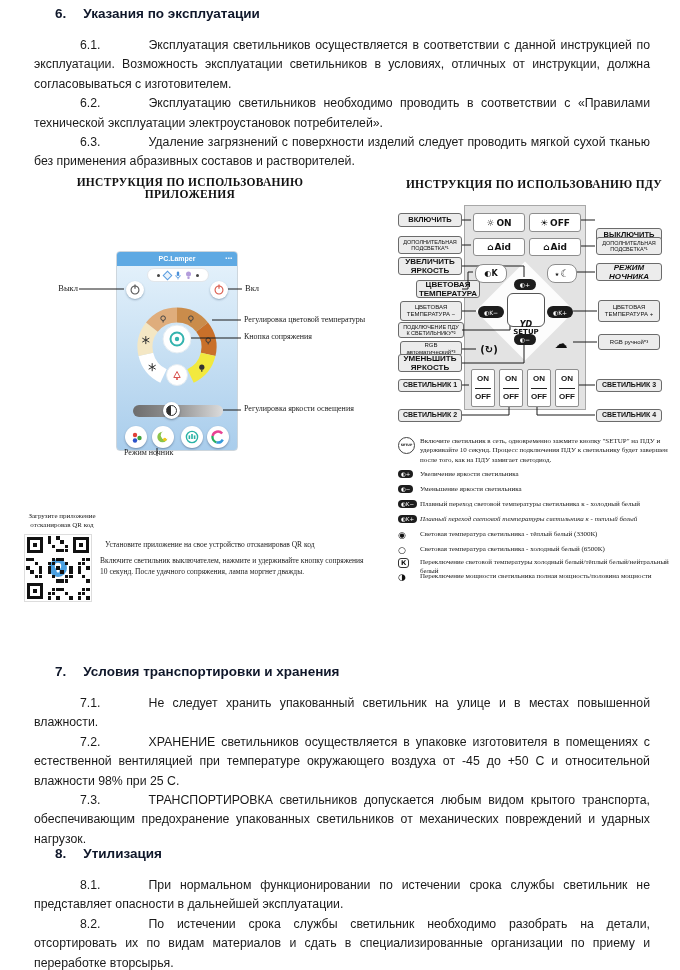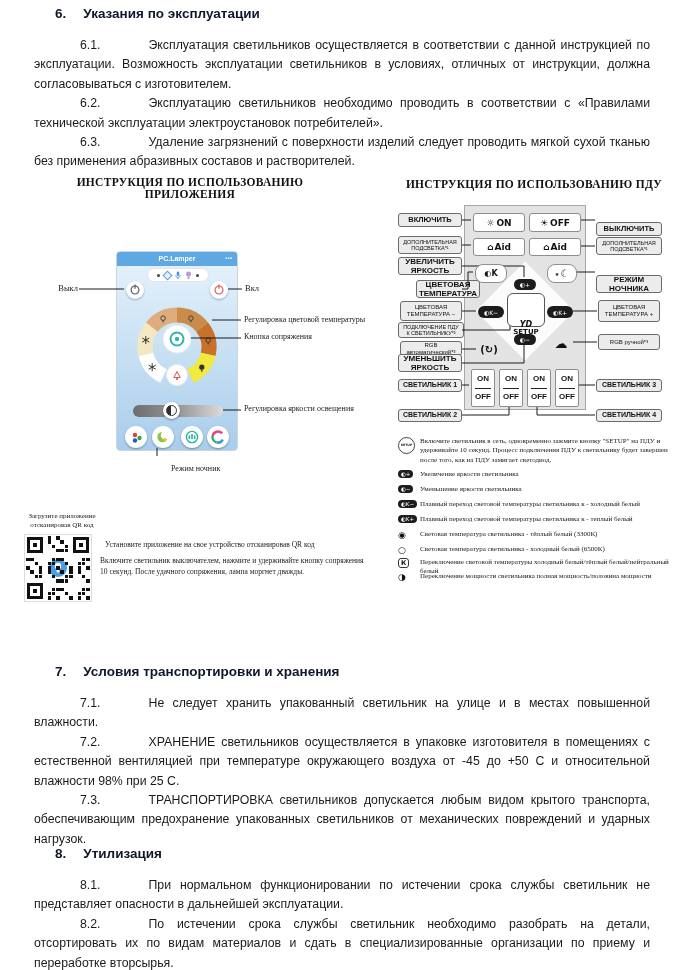--- a/index.html
+++ b/index.html
@@ -204,21 +204,21 @@
           <path d="M -1.5 5.3 A 5.5 5.5 0 0 0 4.8 2.6" stroke="#3498db" stroke-width="2.4" fill="none"></path>
         </svg>
     </div>
   </div>
 
   <div class="ann" style="left:44px;top:283px;width:34px;text-align:right;">Выкл</div>
   <div class="ann" style="left:245px;top:283px;">Вкл</div>
   <div class="ann ann-s" style="left:244px;top:315px;">Регулировка цветовой температуры</div>
   <div class="ann ann-s" style="left:244px;top:332px;">Кнопка сопряжения</div>
   <div class="ann ann-s" style="left:244px;top:404px;">Регулировка яркости освещения</div>
-  <div class="ann ann-s" style="left:124px;top:464px;margin-left:47px;">Режим ночник</div>
+  <div class="ann ann-s" style="left:124px;top:448px;">Режим ночник</div>
 
   <div class="qrcap">Загрузите приложение отсканировав QR код</div>
   <div class="qr" id="qr">
     <div class="finder" style="left:2px;top:2px;"></div>
     <div class="finder" style="right:2px;top:2px;"></div>
     <div class="finder" style="left:2px;bottom:2px;"></div>
     <div class="qrcenter">
       <svg width="10" height="12" viewBox="0 0 10 12">
           <circle cx="5" cy="4" r="3.2" fill="#fff"></circle>
           <rect x="3.6" y="7.4" width="2.8" height="3" rx="0.8" fill="#fff"></rect>
@@ -361,23 +361,23 @@
   <div class="slab f55" style="left:398px;top:236px;width:64px;height:18px;">ДОПОЛНИТЕЛЬНАЯ ПОДСВЕТКА*¹</div>
   <div class="slab b8" style="left:398px;top:257px;width:64px;height:18px;">УВЕЛИЧИТЬ ЯРКОСТЬ</div>
   <div class="slab b8" style="left:416px;top:280px;width:64px;height:18px;">ЦВЕТОВАЯ ТЕМПЕРАТУРА</div>
   <div class="slab f6" style="left:400px;top:301px;width:62px;height:20px;">ЦВЕТОВАЯ ТЕМПЕРАТУРА −</div>
   <div class="slab f55" style="left:398px;top:322px;width:66px;height:16px;">ПОДКЛЮЧЕНИЕ ПДУ К СВЕТИЛЬНИКУ*²</div>
   <div class="slab f6" style="left:400px;top:341px;width:62px;height:15px;">RGB автоматический*³</div>
   <div class="slab b8" style="left:398px;top:354px;width:64px;height:18px;">УМЕНЬШИТЬ ЯРКОСТЬ</div>
   <div class="slab f7" style="left:398px;top:379px;width:64px;height:13px;">СВЕТИЛЬНИК 1</div>
   <div class="slab f7" style="left:398px;top:409px;width:64px;height:13px;">СВЕТИЛЬНИК 2</div>
 
-  <div class="slab b75" style="left:596px;top:222px;width:66px;height:14px;">ВЫКЛЮЧИТЬ</div>
+  <div class="slab b75" style="left:596px;top:228px;width:66px;height:14px;">ВЫКЛЮЧИТЬ</div>
   <div class="slab f55" style="left:596px;top:237px;width:66px;height:18px;">ДОПОЛНИТЕЛЬНАЯ ПОДСВЕТКА*¹</div>
-  <div class="slab b8" style="left:596px;top:275px;width:66px;height:18px;">РЕЖИМ НОЧНИКА</div>
+  <div class="slab b8" style="left:596px;top:263px;width:66px;height:18px;font-style:italic;">РЕЖИМ НОЧНИКА</div>
   <div class="slab f6" style="left:598px;top:300px;width:62px;height:22px;">ЦВЕТОВАЯ ТЕМПЕРАТУРА +</div>
   <div class="slab f6" style="left:598px;top:334px;width:62px;height:16px;">RGB ручной*³</div>
   <div class="slab f7" style="left:596px;top:379px;width:66px;height:13px;">СВЕТИЛЬНИК 3</div>
   <div class="slab f7" style="left:596px;top:409px;width:66px;height:13px;">СВЕТИЛЬНИК 4</div>
 
   <div class="leg" style="top:437px;width:280px;">
     <div class="lic">
         <span class="lcirc">
           <span>SETUP</span>
         </span>
@@ -399,21 +399,21 @@
   <div class="leg" style="top:500px;">
     <div class="lic">
         <span class="lp">◐K−</span>
       </div>
     <div class="ltx" style="width:258px;">Плавный переход световой температуры светильника к - холодный белый</div>
   </div>
   <div class="leg" style="top:515px;">
     <div class="lic">
         <span class="lp">◐K+</span>
       </div>
-    <div class="ltx" style="width:258px;">Плавный переход световой температуры светильника к - теплый белый</div>
+    <div class="ltx" style="width:258px;font-style:italic;">Плавный переход световой температуры светильника к - теплый белый</div>
   </div>
   <div class="leg" style="top:530px;">
     <div class="lic">
         <span class="lgl">◉</span>
       </div>
     <div class="ltx" style="width:258px;">Световая температура светильника - тёплый белый (3300К)</div>
   </div>
   <div class="leg" style="top:545px;">
     <div class="lic">
         <span class="lgl">○</span>

